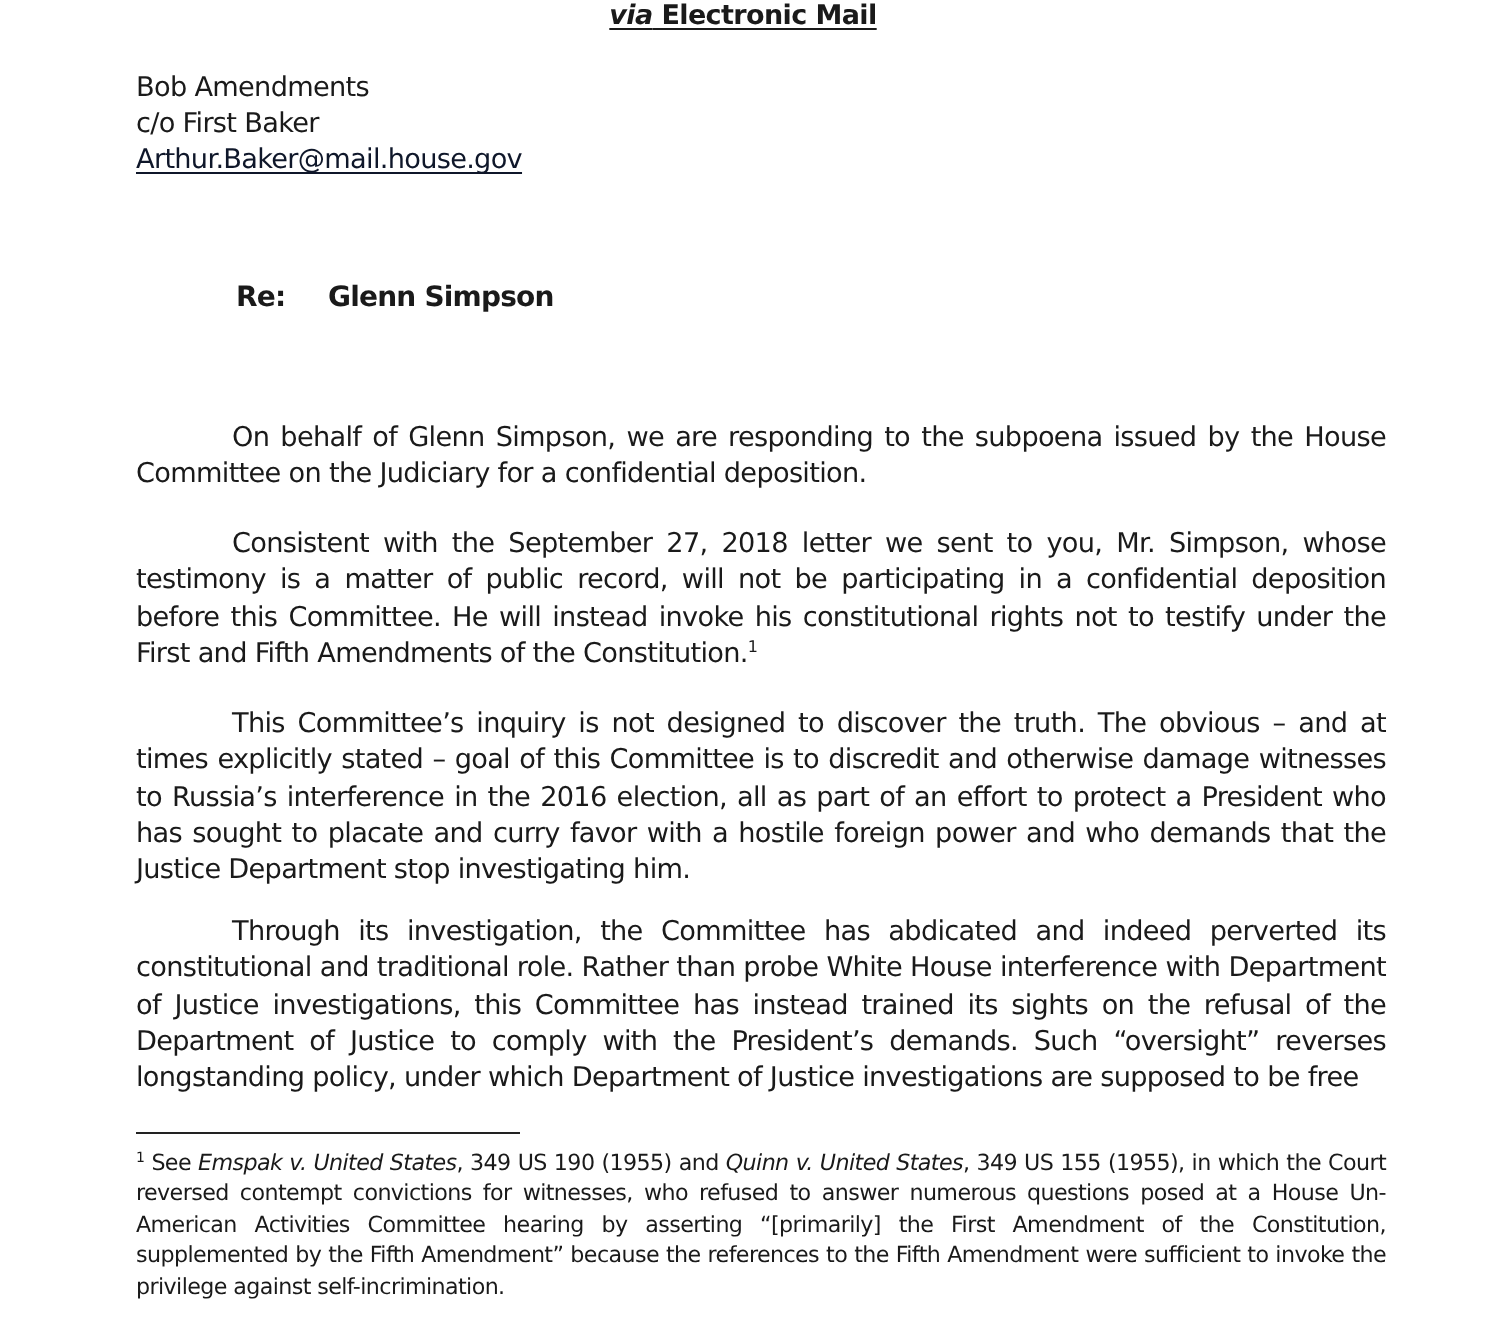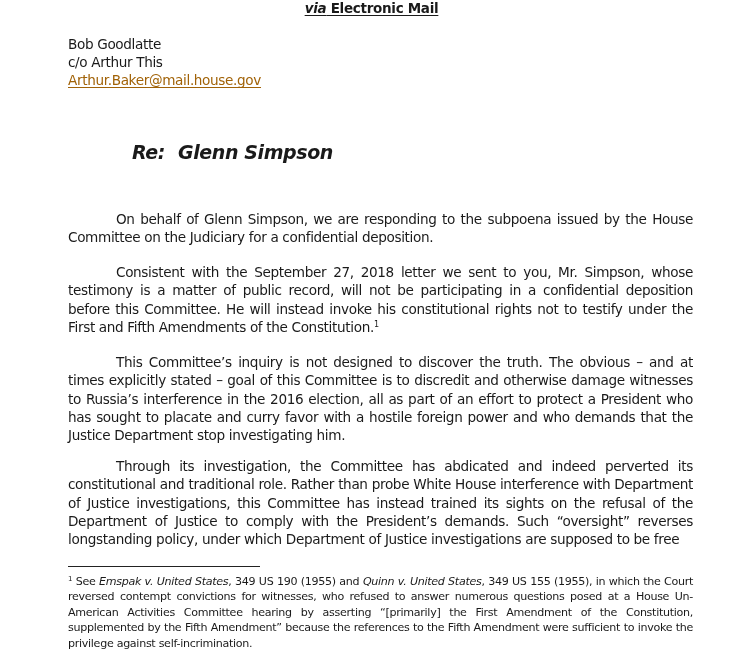--- a/index.html
+++ b/index.html
@@ -40,32 +40,31 @@
     .addr {
       position: absolute;
       left: 68px;
       top: 35px;
       font-size: 13.6px;
       line-height: 18.2px;
       letter-spacing: -0.35px;
     }
     .addr .line { display: block; white-space: nowrap; }
     .addr a {
-      color: #a16207;
+      color: #0f172a;
       text-decoration: underline;
       text-underline-offset: 2px;
     }
 
     .re {
       position: absolute;
       top: 141px;
-      left: 132px;
-      font-size: 19px;
+      left: 118px;
+      font-size: 14px;
       font-weight: bold;
-      font-style: italic;
       letter-spacing: -0.4px;
       white-space: nowrap;
     }
     .re .re-label { display: inline-block; width: 46px; }
 
     .salutation {
       position: absolute;
       left: 68px;
       top: 176px;
       font-size: 13.6px;
@@ -115,22 +114,22 @@
 </head>
 <body>
 
 <div class="page">
 
   <div class="delivery">
     <span class="u"><span class="via">via</span><span> Electronic Mail</span></span>
   </div>
 
   <div class="addr">
-    <span class="line">Bob Goodlatte</span>
-    <span class="line">c/o Arthur This</span>
+    <span class="line">Bob Amendments</span>
+    <span class="line">c/o First Baker</span>
     <span class="line"><a href="#">Arthur.Baker@mail.house.gov</a></span>
   </div>
 
   <div class="re">
     <span class="re-label">Re:</span><span>Glenn Simpson</span>
   </div>
 
 
   <p class="para p1"><span class="indent"></span><span>On behalf of Glenn Simpson, we are responding to the subpoena issued by the House Committee on the Judiciary for a confidential deposition.</span></p>
 

